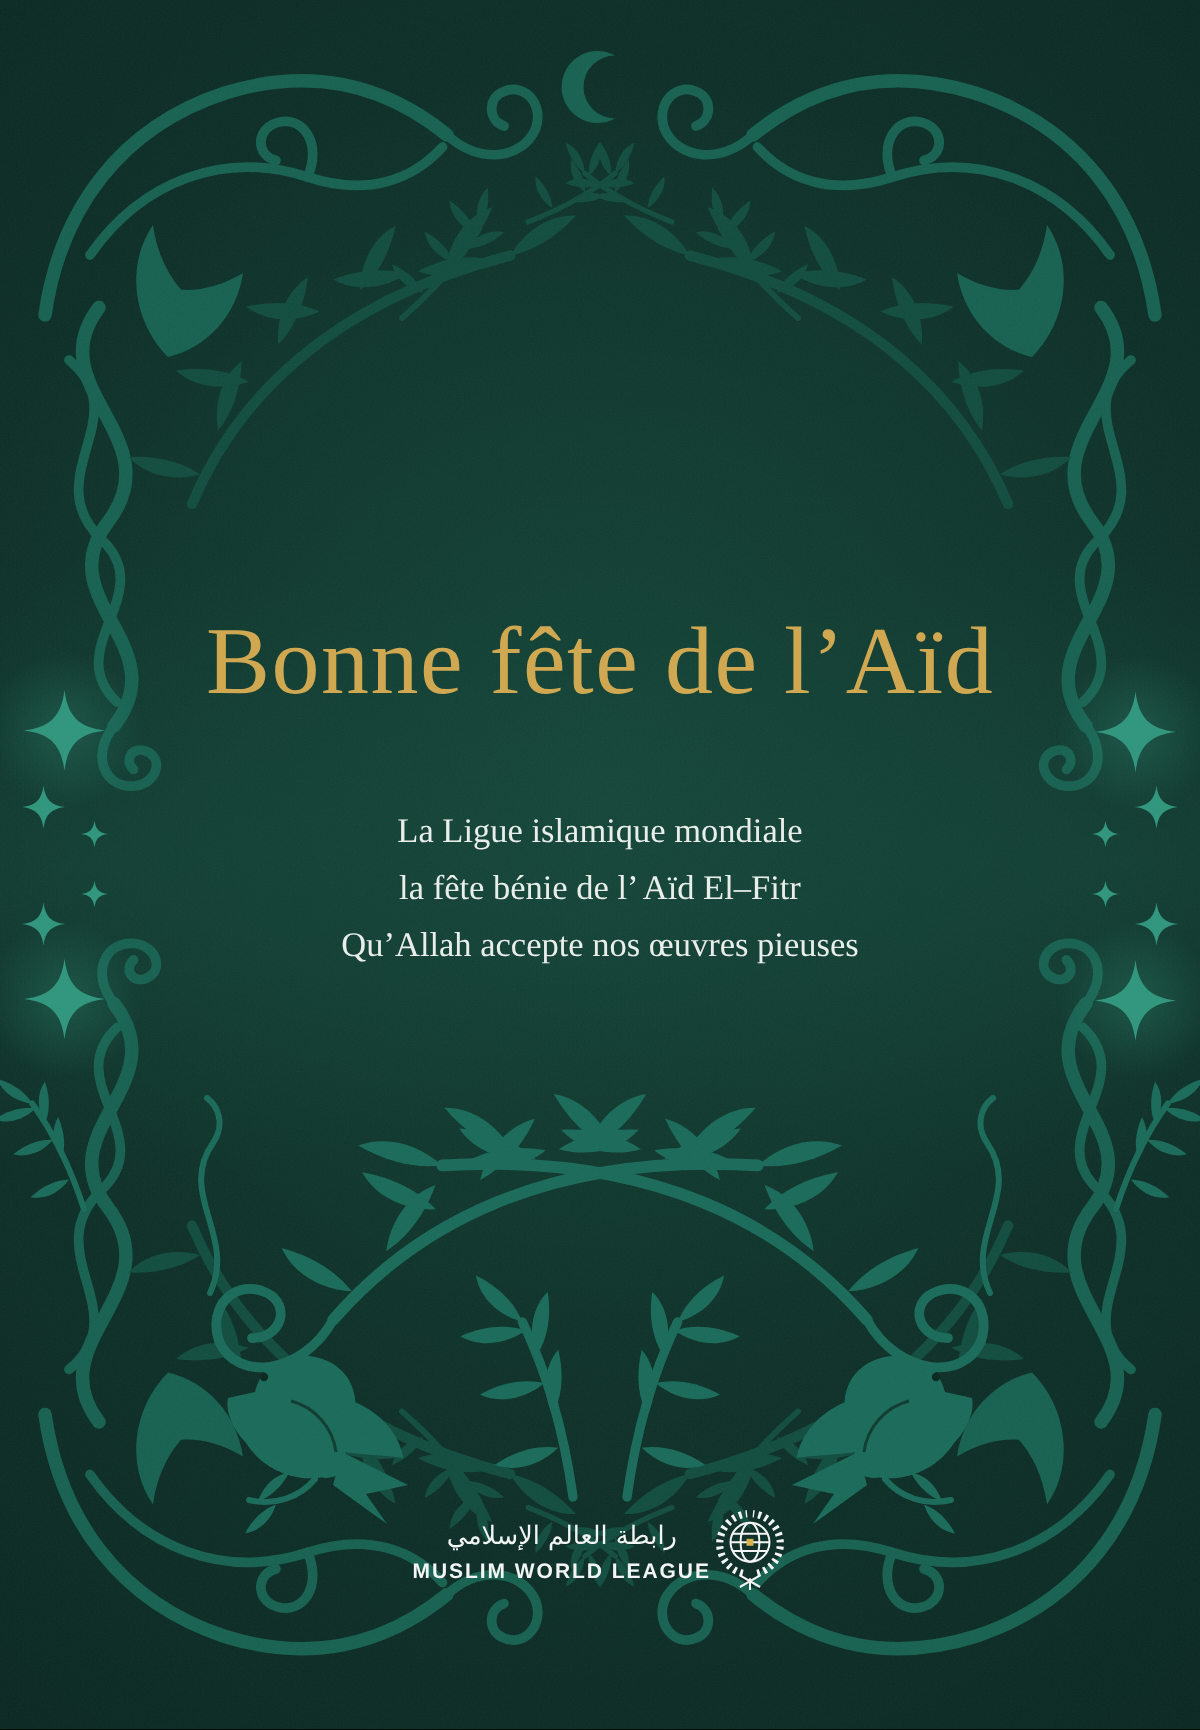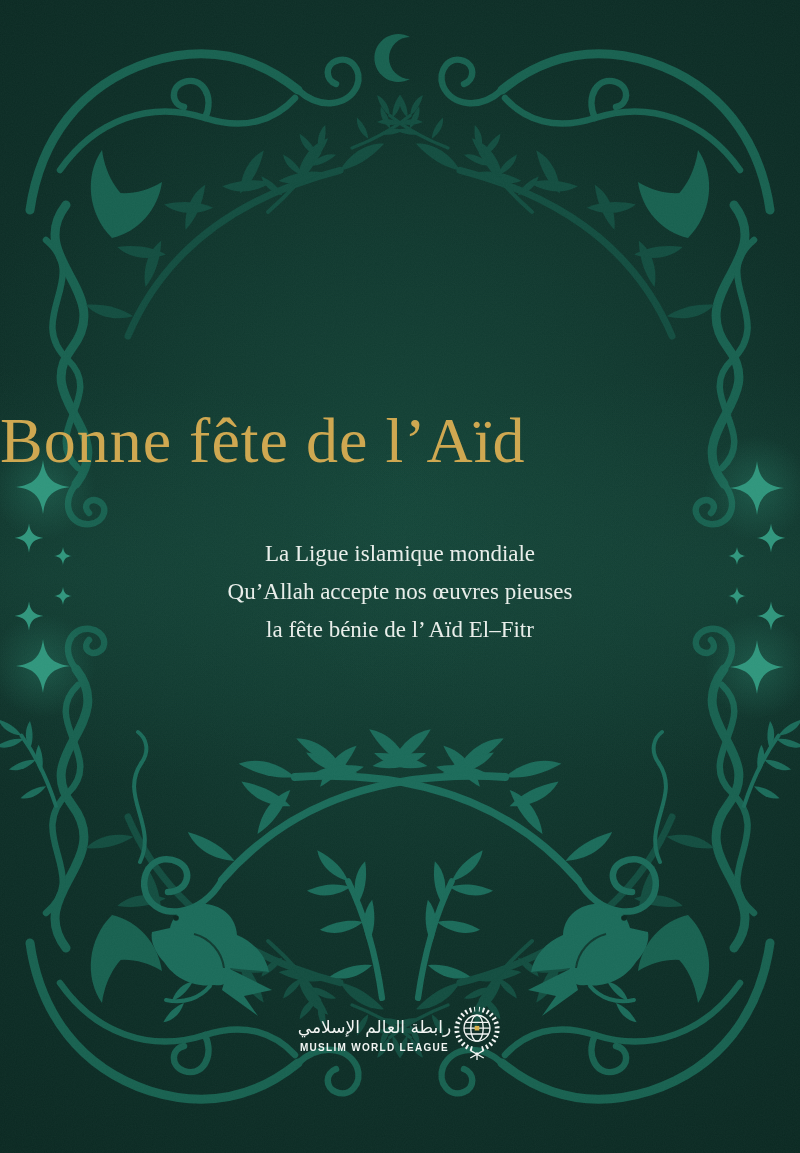--- a/index.html
+++ b/index.html
@@ -22,36 +22,36 @@
   
   .col-orn{color:var(--ornament);}
   .col-dim{color:var(--ornament-dim);}
   .col-branch{color:var(--branch);}
   .col-sparkle{color:var(--sparkle);}
   .st{stroke:currentColor; fill:none; stroke-linecap:round;}
   .w9{stroke-width:9px;} .w6{stroke-width:6.5px;} .w4{stroke-width:4px;}
   .fl{fill:currentColor;}
   .title{
     position:absolute; top:404px; left:0; width:100%; margin:0;
-    font-weight:400; font-size:64px; letter-spacing:1px;
+    text-align:center; font-weight:400; font-size:64px; letter-spacing:1px;
     color:var(--gold);
   }
   .message{
     position:absolute; top:535px; left:0; width:100%;
     text-align:center; color:var(--text); font-size:23px; line-height:38px;
   }
   .message p{margin:0;}
   .logo{
     position:absolute; top:1002px; left:0; width:100%;
     display:flex; justify-content:center; align-items:center; gap:1px;
     color:var(--logo-white);
   }
   .logo-text{text-align:center;}
   .logo-arabic{font-family:"DejaVu Sans", sans-serif; font-size:17px; line-height:26px;}
-  .logo-english{font-family:"Liberation Sans", sans-serif; font-size:10px; font-weight:bold; letter-spacing:1.3px; margin-top:2px;}
+  .logo-english{font-family:"Liberation Sans", sans-serif; font-size:14px; font-weight:bold; letter-spacing:1.3px; margin-top:2px;}
   .emblem{display:block;}
   .emb{stroke:var(--logo-white); fill:none; stroke-width:1.4px;}
   .emb-wreath{stroke:var(--logo-white); fill:none; stroke-width:5px; stroke-dasharray:2 2.8;}
   .emb-gold{fill:var(--emblem-gold);}
 </style>
 </head>
 <body>
 
 <div class="card">
 
@@ -188,22 +188,22 @@
         </g>
     </g>
 
     <rect width="800" height="1153" filter="url(#grain)"></rect>
   </svg>
 
   <h1 class="title">Bonne fête de l’Aïd</h1>
 
   <div class="message">
     <p>La Ligue islamique mondiale</p>
+    <p>la fête bénie de l’ Aïd El–Fitr</p>
     <p>Qu’Allah accepte nos œuvres pieuses</p>
-    <p>la fête bénie de l’ Aïd El–Fitr</p>
   </div>
 
   <footer class="logo">
     <div class="logo-text">
       <div class="logo-arabic">رابطة العالم الإسلامي</div>
       <div class="logo-english">MUSLIM WORLD LEAGUE</div>
     </div>
     <svg class="emblem" width="50" height="62" viewBox="0 0 52 64">
       <path class="emb-wreath" d="M21 48.5 A21 21 0 0 1 24 7.2"></path>
       <path class="emb-wreath" d="M31 48.5 A21 21 0 0 0 28 7.2"></path>

